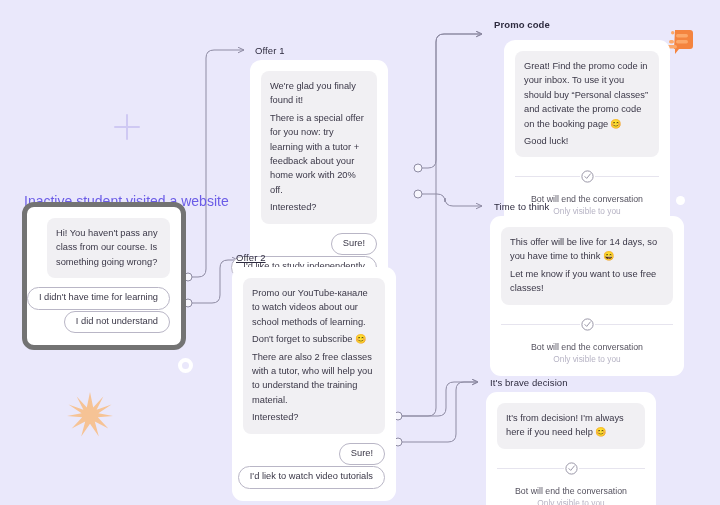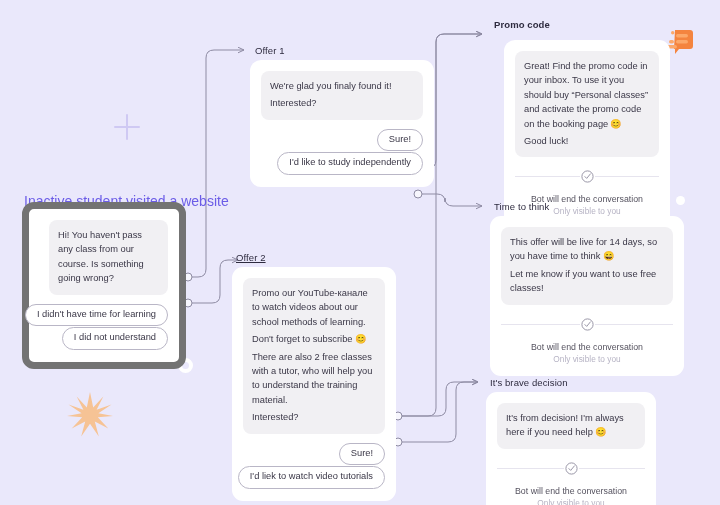--- a/index.html
+++ b/index.html
@@ -54,21 +54,21 @@
   }
   
   .card {
     position: absolute;
     background: #ffffff;
     border-radius: 11px;
     box-sizing: border-box;
     padding: 11px 11px 12px 11px;
   }
   .card.trigger {
-    border: 7px solid #737373;
+    border: 5px solid #737373;
     border-radius: 12px;
     padding-left: 20px;
   }
   .bubble {
     background: #f1f0f3;
     border-radius: 8px;
     padding: 8px 9px 9px 9px;
     font-size: 9.3px;
     line-height: 1.55;
     color: #3a3747;
@@ -212,23 +212,24 @@
       <p>Hi! You haven't pass any class from our course. Is something going wrong?</p>
     </div>
     <div class="replies">
       <div class="reply">I didn't have time for learning</div>
       <div class="reply">I did not understand</div>
     </div>
   </div>
 
   <div class="node-title" style="left:255px; top:45px;">Offer 1</div>
 
-  <div class="card" style="left:250px; top:60px; width:184px;">
+  <div class="card" style="left:250px; top:60px; width:138px;">
     <div class="bubble">
       <p>We're glad you finaly found it!</p>
+      <p>There is a special offer for you now: try learning with a tutor + feedback about your home work with 20% off.</p>
       <p>Interested?</p>
     </div>
     <div class="replies">
       <div class="reply">Sure!</div>
       <div class="reply">I'd like to study independently</div>
     </div>
   </div>
 
   <div class="node-title" style="left:236px; top:252px;text-decoration:underline;">Offer 2</div>
 

